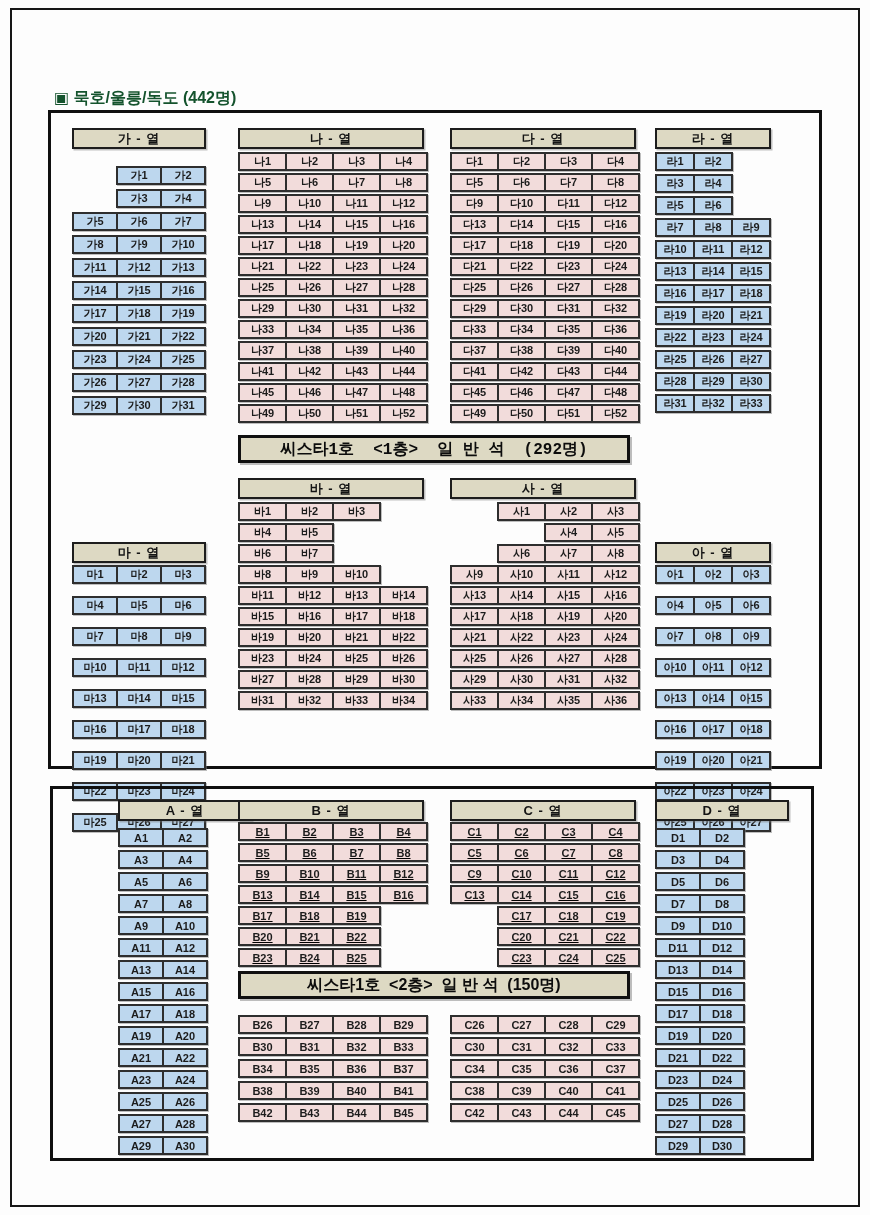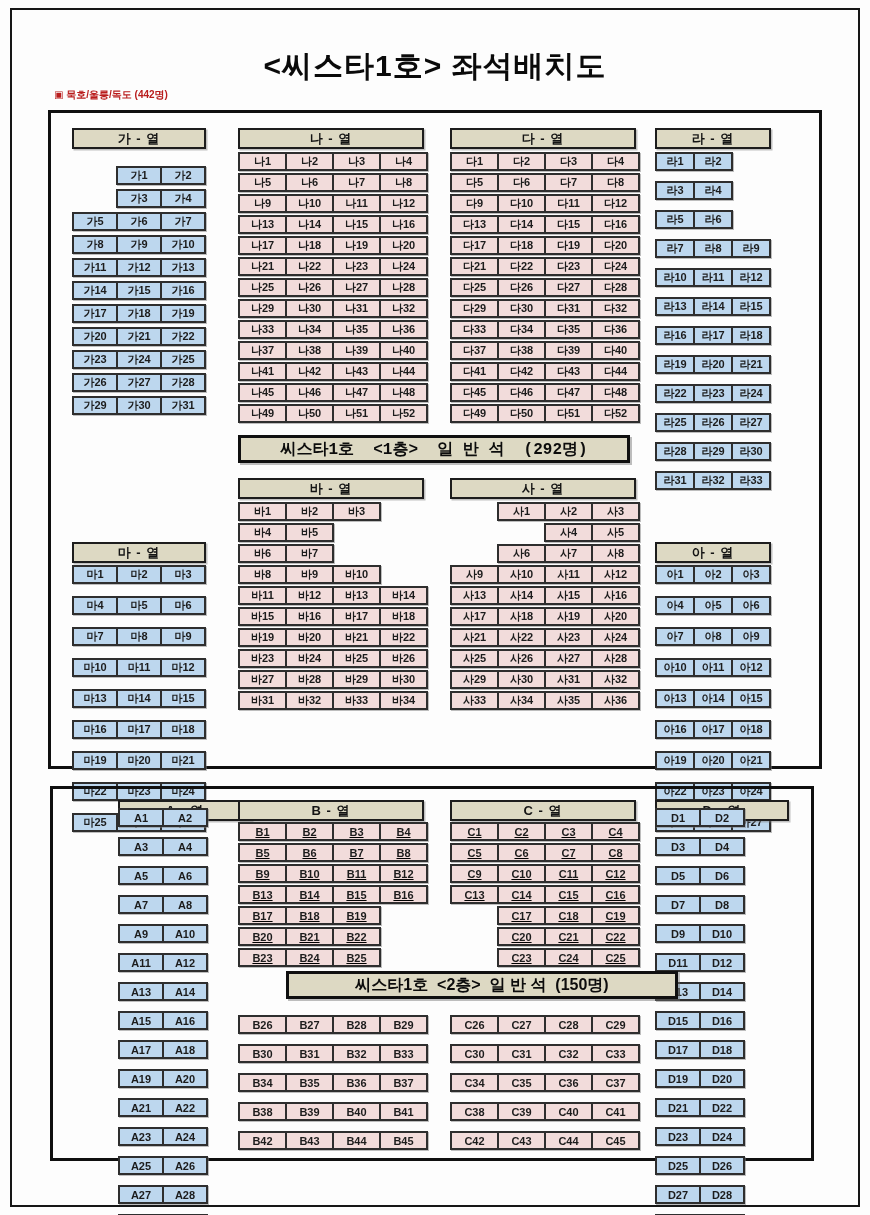--- a/index.html
+++ b/index.html
@@ -13,40 +13,40 @@
     position: absolute; left: 10px; top: 8px; right: 10px; bottom: 8px;
     border: 2px solid #161616; pointer-events: none;
   }
   .title {
     position: absolute; left: 0; top: 46px; width: 100%;
     text-align: center; font-size: 30px; font-weight: bold; color: #0a0a0a;
     letter-spacing: 1px;
   }
   .subtitle {
     position: absolute; left: 54px; top: 88px;
-    font-size: 10px; font-weight: bold; color: #b91c1c;
+    font-size: 16px; font-weight: bold; color: #14532d;
   }
   .deck-box {
     position: absolute; border: 3px solid #101010; background: transparent;
   }
   #deck1 { left: 48px; top: 110px; width: 774px; height: 659px; padding-left: 36px; }
   #deck2 { left: 50px; top: 786px; width: 764px; height: 375px; }
 
   .col { position: absolute; }
   .col-header {
     position: absolute; top: 0; left: 0; height: 21px;
     background: var(--header-beige, #ddd9c3);
     border: 2px solid #1d1d1d;
     font-size: 13px; font-weight: bold; color: #141414;
     display: flex; align-items: center; justify-content: center;
     letter-spacing: 1px;
     box-shadow: 1.5px 1.5px 0 rgba(120,120,120,.45);
   }
   .rows { position: absolute; left: 0; display: flex; flex-direction: column; }
-  .gap2 { gap: 2px; } .gap3 { gap: 10px; } .gap4 { gap: 4px; }
+  .gap2 { gap: 2px; } .gap3 { gap: 3px; } .gap4 { gap: 4px; }
   .seat-row { display: flex; filter: drop-shadow(1px 1.5px 0 rgba(125,125,125,.5)); }
   .seat {
     height: 19px; border: 2px solid #2e2e2e;
     font-size: 11px; font-weight: bold; color: #1c1c1c;
     display: flex; align-items: center; justify-content: center;
     white-space: nowrap;
   }
   .seat + .seat { margin-left: -2px; }
   .seat.blue { background: var(--seat-blue, #bdd7ee); }
   .seat.pink { background: var(--seat-pink, #f2dcdb); }
@@ -58,52 +58,51 @@
   .banner {
     position: absolute; width: 392px; height: 28px;
     background: var(--header-beige, #ddd9c3);
     border: 3px solid #101010;
     display: flex; align-items: center; justify-content: center;
     font-size: 16px; font-weight: bold; color: #0c0c0c;
     box-shadow: 2px 2px 0 rgba(110,110,110,.45);
     white-space: pre;
   }
   #banner1 { left: 187px; top: 322px; font-family: Liberation Mono, monospace; }
-  #banner2 { left: 185px; top: 182px; margin-left: 48px; }
+  #banner2 { left: 185px; top: 182px; }
 
   
   #col-ga { left: 21px;  top: 15px; }
   #col-na { left: 187px; top: 15px; }
   #col-da { left: 399px; top: 15px; }
   #col-ra { left: 604px; top: 15px; }
   #col-ba { left: 187px; top: 365px; }
   #col-sa { left: 399px; top: 365px; }
   #col-ma { left: 21px;  top: 429px; }
   #col-ah { left: 604px; top: 429px; }
   
   #col-A { left: 65px;  top: 11px; }
   #col-B { left: 185px; top: 11px; }
   #col-C { left: 397px; top: 11px; }
   #col-D { left: 602px; top: 11px; }
 
   #col-ga .rows { top: 38px; align-items: flex-end; }
   #col-na .rows, #col-da .rows, #col-ra .rows { top: 24px; }
   #col-ba .rows, #col-sa .rows { top: 24px; }
   #col-ma .rows, #col-ah .rows { top: 23px; gap: 12px; }
-  #col-A .rows, #col-D .rows { top: 8px; }
+  #col-A .rows, #col-D .rows { top: 28px; }
   .rows.top-part { top: 22px; text-decoration: underline; }
   .rows.bottom-part { top: 215px; }
 </style>
 </head>
 <body>
 
 <div class="page">
   <div class="page-border"></div>
 
-  <div class="title">&lt;씨스타1호&gt; 좌석배치도</div>
   <div class="subtitle">▣ 묵호/울릉/독도 (442명)</div>
 
   <div class="deck-box" id="deck1">
     <div class="col w46" id="col-ga">
       <div class="col-header">가 - 열</div>
       <div class="rows gap4">
           <div class="seat-row">
             <div class="seat empty"></div>
             <div class="seat blue">가1</div>
             <div class="seat blue">가2</div>

